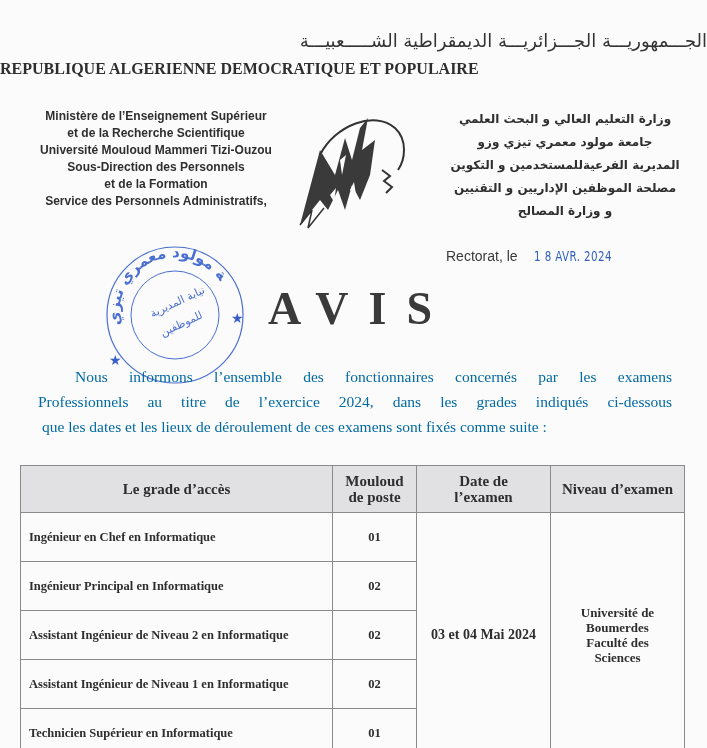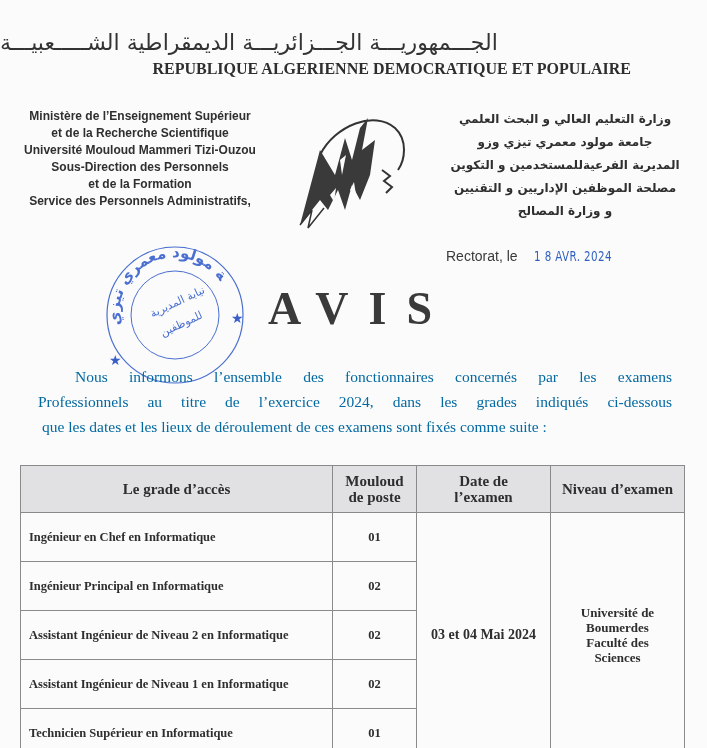--- a/index.html
+++ b/index.html
@@ -5,32 +5,32 @@
   html, body { margin: 0; padding: 0; }
   body {
     width: 707px; height: 748px; overflow: hidden; position: relative;
     background: #fbfbfb;
     color: #2a2a2a;
     font-family: "Liberation Serif", serif;
   }
   .abs { position: absolute; }
 
   .arabic-title {
-    left: 0; width: 707px; top: 30px; text-align: left;
-    font-family: "DejaVu Sans", sans-serif; font-size: 22px; letter-spacing: 1px;
+    left: 0; width: 707px; top: 30px; text-align: right;
+    font-family: "DejaVu Sans", sans-serif; font-size: 18px; letter-spacing: 1px;
     direction: rtl; color: #333;
   }
   .fr-title {
-    left: 0; width: 631px; top: 60px; text-align: right;
+    left: 0; width: 631px; top: 60px; text-align: left;
     font-family: "Liberation Serif", serif; font-weight: bold; font-size: 16px;
     color: #2e2e2e;
   }
 
   .left-block {
-    left: 0; width: 280px; top: 108px; text-align: center;
+    left: 16px; width: 280px; top: 108px; text-align: center;
     font-family: "Liberation Sans", sans-serif; font-weight: bold; font-size: 12px;
     line-height: 17px; color: #2f2f2f;
   }
   .right-block {
     left: 440px; width: 250px; top: 108px; text-align: center; direction: rtl;
     font-family: "DejaVu Sans", sans-serif; font-weight: bold; font-size: 12px;
     line-height: 23px; color: #2f2f2f;
   }
 
   .logo { left: 290px; top: 100px; width: 140px; height: 140px; }

